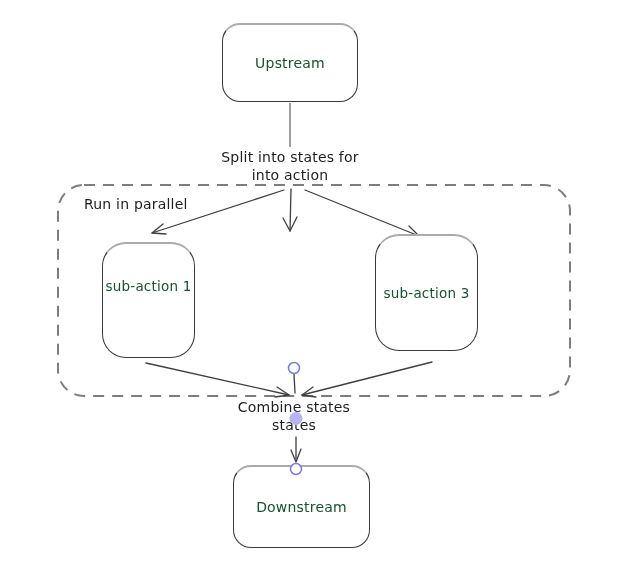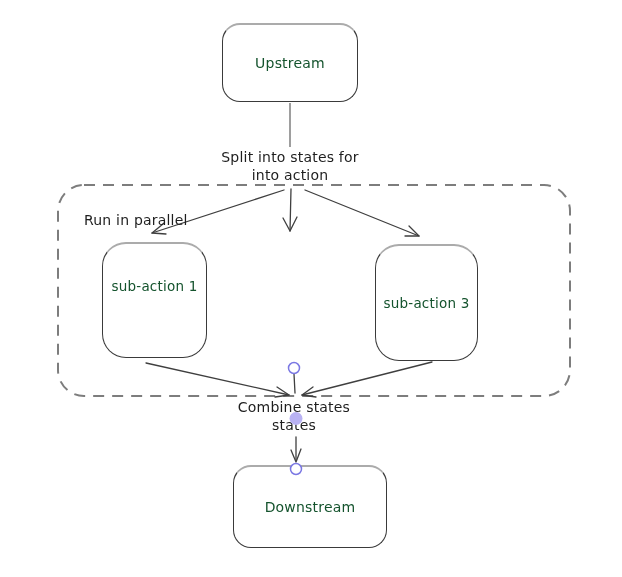--- a/index.html
+++ b/index.html
@@ -18,35 +18,35 @@
     box-sizing:border-box;
     background:#ffffff;
     border:1.5px solid #3a3a3a;
     border-top:2px solid #ababab;
     display:flex;align-items:center;justify-content:center;
     font-size:14px;line-height:17px;
     letter-spacing:0.2px;
     color:#14532d;
   }
   .node-upstream{left:222px;top:23px;width:136px;height:79px;border-radius:18px;}
-  .node-sub1{left:102px;top:242px;width:105px;height:116px;border-radius:24px;padding-bottom:28px;}
+  .node-sub1{left:102px;top:242px;width:93px;height:116px;border-radius:24px;padding-bottom:28px;}
   .node-sub2{left:237px;top:240px;width:101px;height:117px;border-radius:24px;}
-  .node-sub3{left:375px;top:244px;width:103px;height:117px;border-radius:24px;}
-  .node-downstream{left:233px;top:465px;width:154px;height:83px;border-radius:18px;}
+  .node-sub3{left:375px;top:234px;width:103px;height:117px;border-radius:24px;}
+  .node-downstream{left:233px;top:465px;width:137px;height:83px;border-radius:18px;}
   .node-sub1,.node-sub2,.node-sub3{font-size:13.5px;}
   .anno{
     position:absolute;z-index:3;
     font-size:14px;line-height:17.5px;
     text-align:center;
     color:#1e1e1e;
     letter-spacing:0.2px;
     white-space:nowrap;
   }
   .anno-split{left:205px;top:149px;width:170px;}
-  .anno-run{left:84px;top:196px;text-align:left;margin-top:16px;}
+  .anno-run{left:84px;top:196px;text-align:left;}
   .anno-combine{left:224px;top:399px;width:140px;}
 </style>
 </head>
 <body>
 
 <div class="canvas">
 
   <svg class="layer" width="622" height="577" viewBox="0 0 622 577">
 
     <rect x="58" y="185" width="512" height="211" rx="26" fill="none" stroke="#7d7d7d" stroke-width="2" stroke-dasharray="11 8"></rect>

